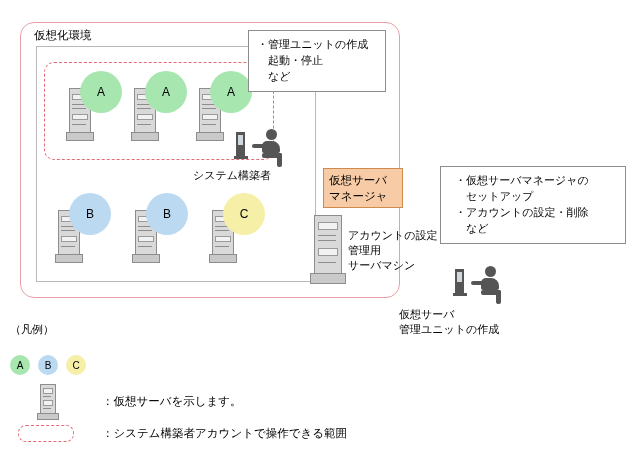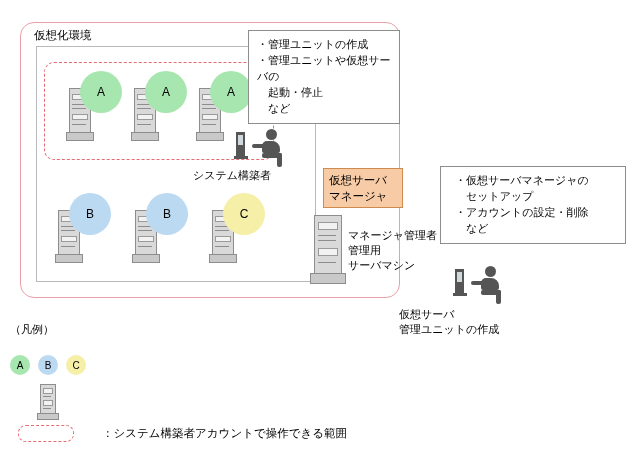--- a/index.html
+++ b/index.html
@@ -72,21 +72,21 @@
   .badge-sm.green{background:#a8e6b0;}
   .badge-sm.blue{background:#bcd9f2;}
   .badge-sm.yellow{background:#f5efa8;}
 
   
   .callout{
     border:1px solid #8d8d8d;background:#fff;
     box-sizing:border-box;padding:6px 8px;
     font-size:11px;line-height:1.45;
   }
-  #callout-1{left:248px;top:30px;width:152px;}
+  #callout-1{left:248px;top:30px;width:138px;}
   #callout-2{left:440px;top:166px;width:186px;padding-left:14px;}
 
   
   #vsm-box{
     left:323px;top:168px;width:80px;height:40px;
     background:#f6cba6;border:1px solid #cf8b4d;
     box-sizing:border-box;
     font-size:11.5px;line-height:1.35;
     padding:4px 5px;
   }
@@ -176,21 +176,20 @@
   <div class="srv-line" style="top:16px;"></div>
   <div class="srv-line" style="top:20px;"></div>
   <div class="srv-slot" style="top:26px;"></div>
   <div class="srv-line" style="top:36px;"></div>
   <div class="srv-base"></div>
 </div>
 <div class="bubble yellow" style="left:223px;top:193px;">C</div>
 
 <div class="abs callout" id="callout-1">
   <div>・管理ユニットの作成</div>
-  <div>・管理ユニットや仮想サーバの</div>
   <div>　起動・停止</div>
   <div>　など</div>
 </div>
 
 <div class="abs callout" id="callout-2">
   <div>・仮想サーバマネージャの</div>
   <div>　セットアップ</div>
   <div>・アカウントの設定・削除</div>
   <div>　など</div>
 </div>
@@ -217,21 +216,21 @@
 <div class="abs" style="left:310px;top:215px;width:34px;height:70px;">
   <div class="abs" style="left:4px;top:0;width:26px;height:60px;background:#d9d9d9;border:1px solid #8d8d8d;"></div>
   <div class="abs" style="left:8px;top:7px;width:18px;height:6px;background:#f2f2f2;border:1px solid #9a9a9a;"></div>
   <div class="abs" style="left:8px;top:20px;width:18px;height:1px;background:#8d8d8d;"></div>
   <div class="abs" style="left:8px;top:25px;width:18px;height:1px;background:#8d8d8d;"></div>
   <div class="abs" style="left:8px;top:33px;width:18px;height:6px;background:#f2f2f2;border:1px solid #9a9a9a;"></div>
   <div class="abs" style="left:8px;top:47px;width:18px;height:1px;background:#8d8d8d;"></div>
   <div class="abs" style="left:0;top:58px;width:34px;height:9px;background:#c9c9c9;border:1px solid #8d8d8d;"></div>
 </div>
 <div class="abs label" style="left:348px;top:228px;">
-  <div>マネージャ管理者</div>
+  <div>アカウントの設定</div>
   <div>管理用</div>
   <div>サーバマシン</div>
 </div>
 
 <div class="abs" style="left:455px;top:265px;width:60px;height:44px;">
   <div class="abs" style="left:0;top:4px;width:9px;height:24px;background:#555;"></div>
   <div class="abs" style="left:2px;top:7px;width:5px;height:10px;background:#cfd8dc;"></div>
   <div class="abs" style="left:-2px;top:28px;width:14px;height:3px;background:#555;"></div>
   <div class="p-head" style="left:30px;top:1px;"></div>
   <div class="p-body" style="left:26px;top:13px;width:18px;height:12px;border-radius:5px 8px 2px 2px;"></div>
@@ -259,20 +258,21 @@
     <div class="legend-key">
       <div class="abs" style="position:relative;left:26px;width:26px;height:34px;">
         <div class="abs" style="left:4px;top:0;width:14px;height:30px;background:#d9d9d9;border:1px solid #8d8d8d;"></div>
         <div class="abs" style="left:7px;top:4px;width:8px;height:4px;background:#f2f2f2;border:1px solid #9a9a9a;"></div>
         <div class="abs" style="left:7px;top:12px;width:8px;height:1px;background:#8d8d8d;"></div>
         <div class="abs" style="left:7px;top:16px;width:8px;height:4px;background:#f2f2f2;border:1px solid #9a9a9a;"></div>
         <div class="abs" style="left:7px;top:24px;width:8px;height:1px;background:#8d8d8d;"></div>
         <div class="abs" style="left:1px;top:29px;width:20px;height:5px;background:#c9c9c9;border:1px solid #8d8d8d;"></div>
       </div>
     </div>
+    <div class="legend-text">：仮想サーバを示します。</div>
   </div>
 
   <div class="legend-row">
     <div class="legend-key">
         <div class="dash-sample" style="margin-left:8px;"></div>
       </div>
     <div class="legend-text">：システム構築者アカウントで操作できる範囲</div>
   </div>
 
 </div>

